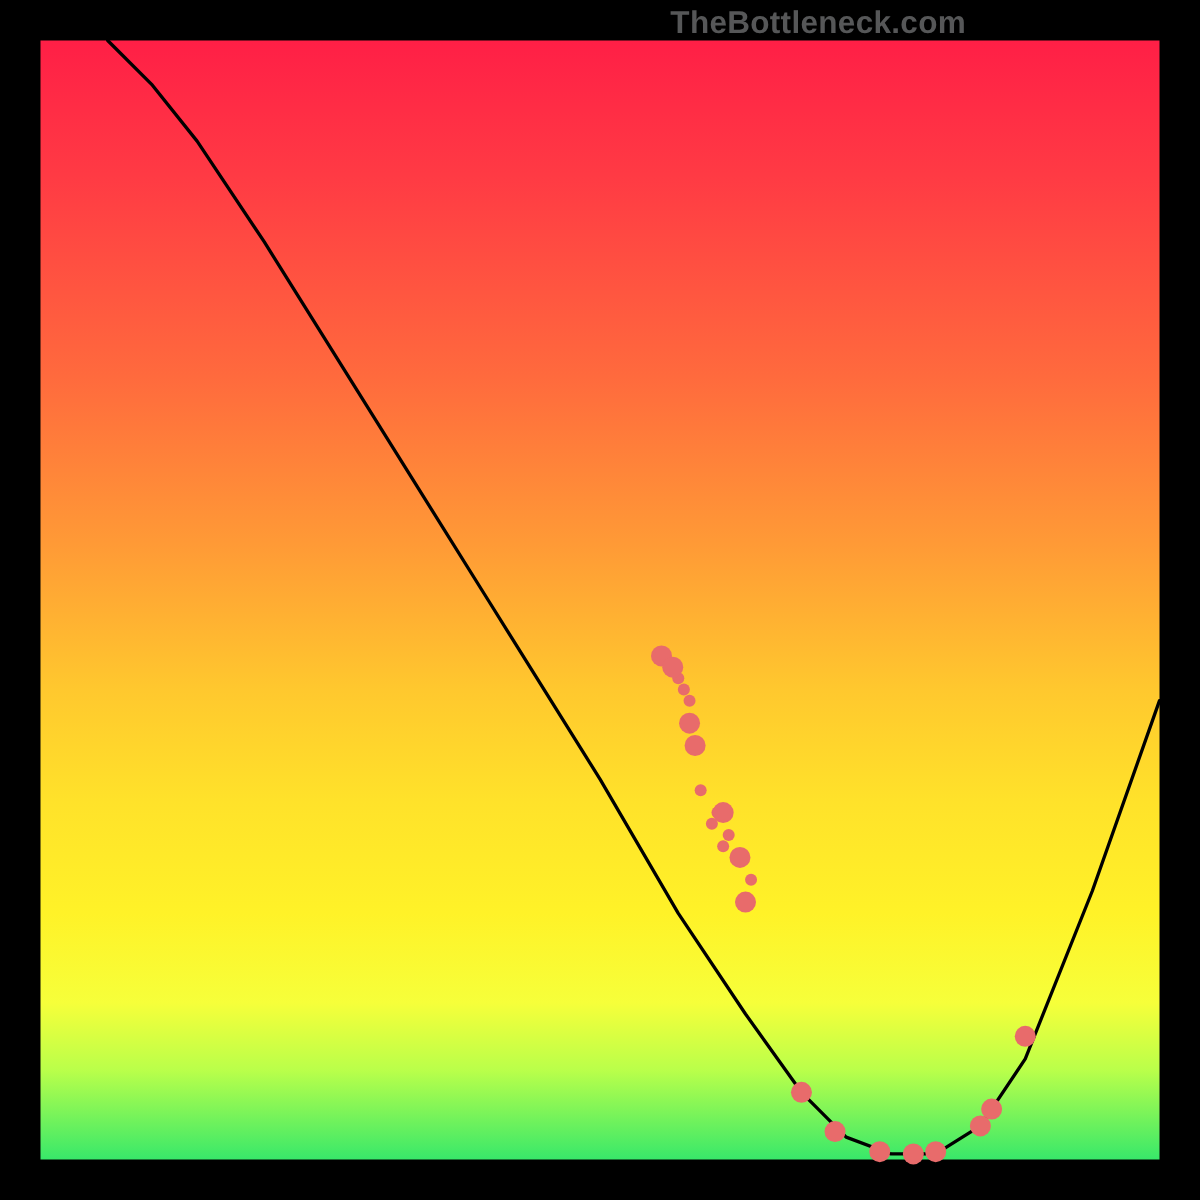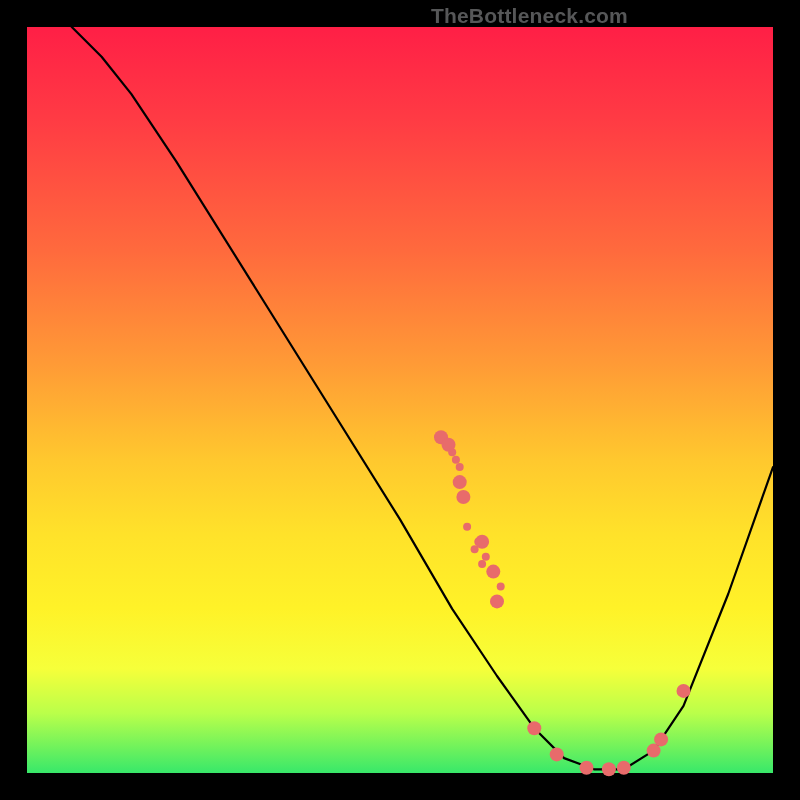--- a/index.html
+++ b/index.html
@@ -9,20 +9,21 @@
     height: 800px;
     background: #000;
     overflow: hidden;
     font-family: Arial, Helvetica, sans-serif;
   }
   .stage {
     position: relative;
     width: 660px;
     height: 800px;
     background: #000;
+    padding-left: 16px;
   }
   .plot-area {
     position: absolute;
     left: 27px;
     top: 27px;
     width: 746px;
     height: 746px;
     
     background: linear-gradient(
       to bottom,

